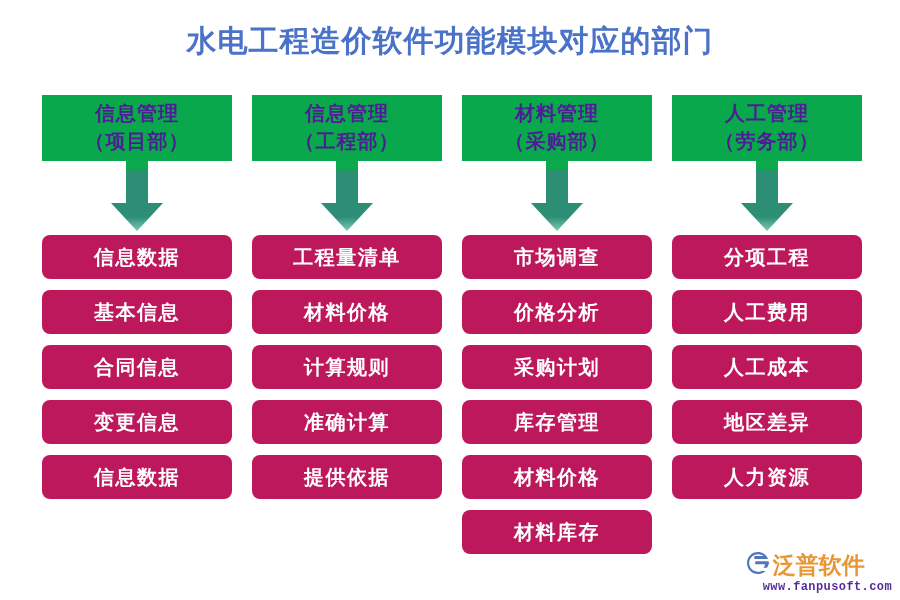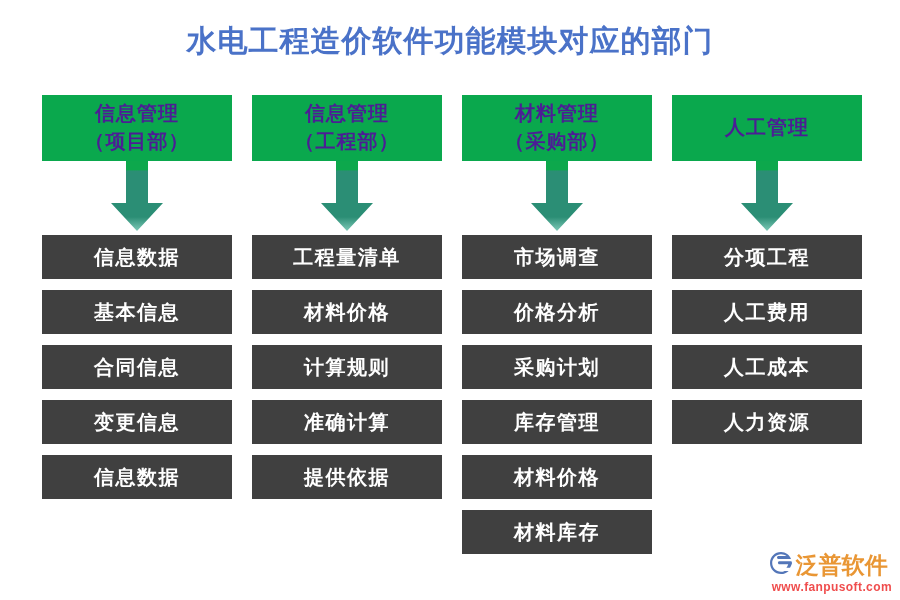--- a/index.html
+++ b/index.html
@@ -113,29 +113,30 @@
   
   .modules {
     display: flex;
     flex-direction: column;
     gap: 11px;
     position: relative;
     z-index: 4;
   }
   .module-box {
     height: 44px;
-    background: #404040;
+    background: #be185d;
     color: #ffffff;
     display: flex;
     align-items: center;
     justify-content: center;
     font-size: 20px;
     font-weight: bold;
     letter-spacing: 1.5px;
     white-space: nowrap;
+    border-radius: 8px;
   }
 
   
   #brand-logo {
     position: absolute;
     right: 8px;
     bottom: 6px;
     display: flex;
     flex-direction: column;
     align-items: flex-start;
@@ -150,26 +151,26 @@
   }
   #brand-name {
     font-family: "Liberation Sans", sans-serif;
     font-size: 23px;
     font-weight: bold;
     color: #e8912a;
     letter-spacing: 0px;
     line-height: 1;
   }
   #brand-url {
-    font-family: Liberation Sans, sans-serif;
+    font-family: Liberation Mono, monospace;
     font-size: 12px;
     font-weight: bold;
-    color: #ef4444;
+    color: #4c1d95;
     letter-spacing: 0.4px;
-    margin-left: 3px;
+    margin-left: 17px;
     margin-top: 1px;
   }
 </style>
 </head>
 <body>
 
 <div id="canvas">
 
   <div id="page-title">水电工程造价软件功能模块对应的部门</div>
 
@@ -265,20 +266,21 @@
         <div class="module-box">采购计划</div>
         <div class="module-box">库存管理</div>
         <div class="module-box">材料价格</div>
         <div class="module-box">材料库存</div>
       </div>
     </div>
 
     <div class="column">
       <div class="dept-header">
         <span class="ln">人工管理</span>
+        <span class="ln">（劳务部）</span>
       </div>
       <div class="arrow-wrap">
         <div class="arrow">
           <svg width="64" height="74" viewBox="0 0 64 74" xmlns="http://www.w3.org/2000/svg">
             <defs>
               <linearGradient id="ag4" x1="0" y1="0" x2="0" y2="1">
                 <stop offset="0%" stop-color="#0da84c"></stop>
                 <stop offset="13%" stop-color="#0da84c"></stop>
                 <stop offset="14%" stop-color="#2b8e75"></stop>
                 <stop offset="80%" stop-color="#2b8e75"></stop>
@@ -286,20 +288,21 @@
               </linearGradient>
             </defs>
             <path d="M21,0 L43,0 L43,42 L58,42 L32,70 L6,42 L21,42 Z" fill="url(#ag4)"></path>
           </svg>
         </div>
       </div>
       <div class="modules">
         <div class="module-box">分项工程</div>
         <div class="module-box">人工费用</div>
         <div class="module-box">人工成本</div>
+        <div class="module-box">地区差异</div>
         <div class="module-box">人力资源</div>
       </div>
     </div>
 
   </div>
 
   <div id="brand-logo">
     <div id="brand-row">
       <span>
         <svg width="24" height="24" viewBox="0 0 24 24" xmlns="http://www.w3.org/2000/svg">

